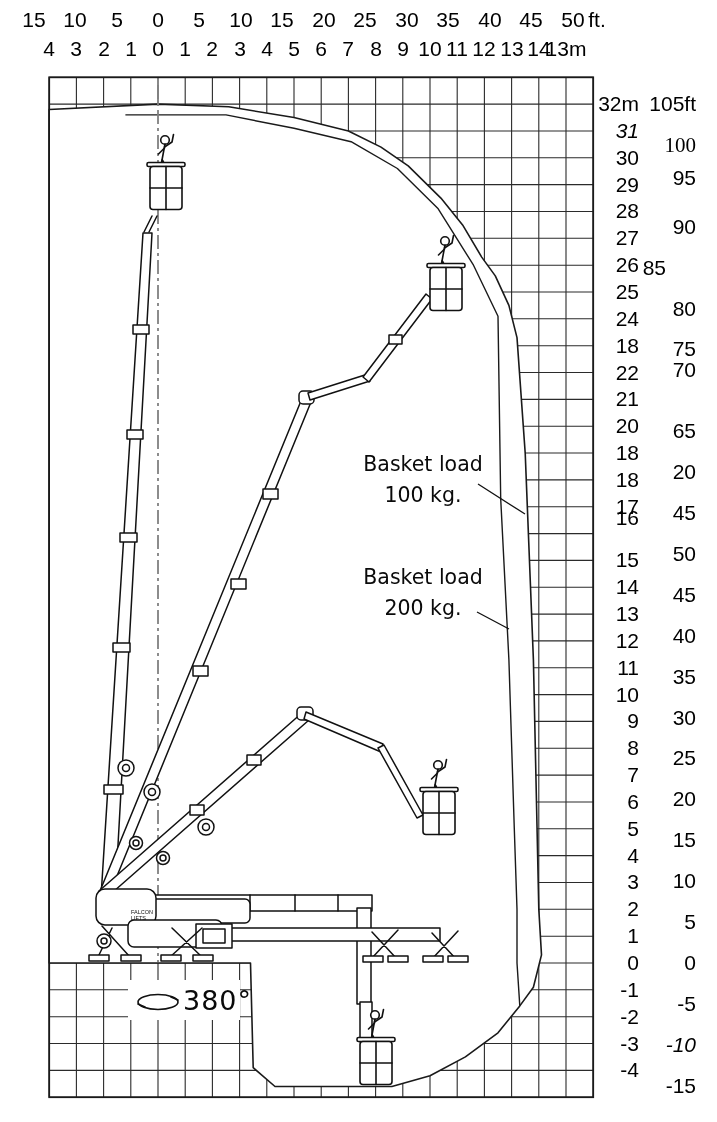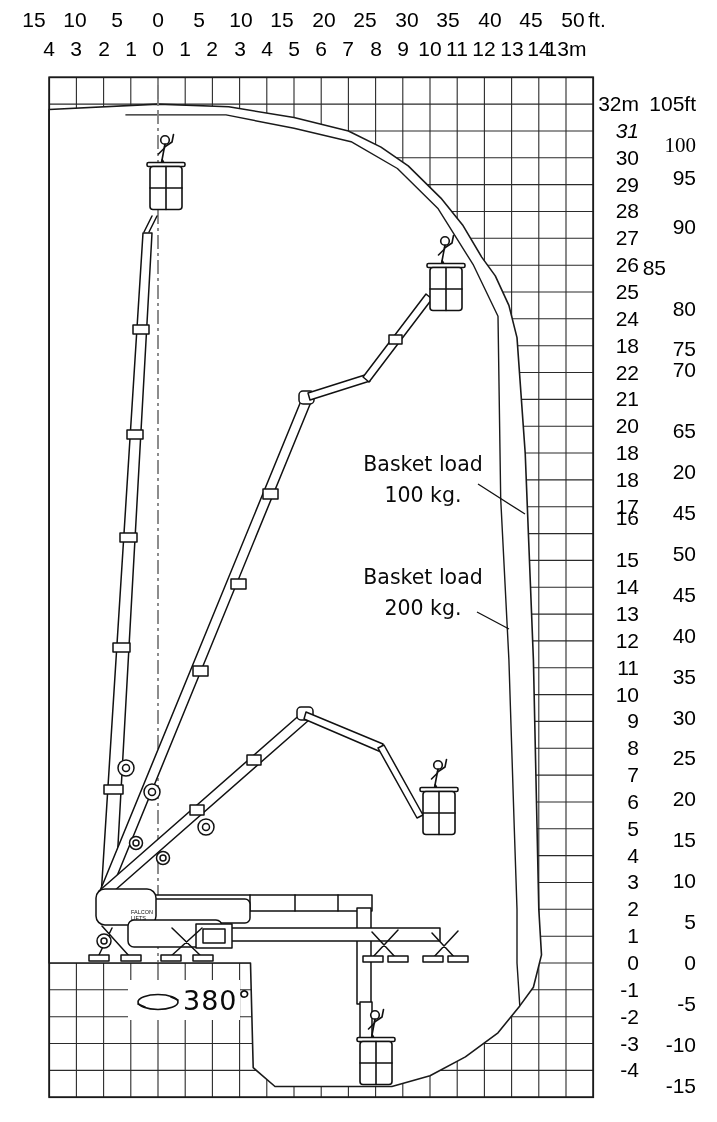--- a/index.html
+++ b/index.html
@@ -242,16 +242,16 @@
       <div class="axlab rightal" style="left:634px;top:624px;">40</div>
       <div class="axlab rightal" style="left:634px;top:665px;">35</div>
       <div class="axlab rightal" style="left:634px;top:706px;">30</div>
       <div class="axlab rightal" style="left:634px;top:746px;">25</div>
       <div class="axlab rightal" style="left:634px;top:787px;">20</div>
       <div class="axlab rightal" style="left:634px;top:828px;">15</div>
       <div class="axlab rightal" style="left:634px;top:869px;">10</div>
       <div class="axlab rightal" style="left:634px;top:910px;">5</div>
       <div class="axlab rightal" style="left:634px;top:951px;">0</div>
       <div class="axlab rightal" style="left:634px;top:992px;">-5</div>
-      <div class="axlab rightal" style="left:634px;top:1033px;">-10</div>
+      <div class="axlab rightal" style="left:634px;top:1033px;font-style:italic;">-10</div>
       <div class="axlab rightal" style="left:634px;top:1074px;">-15</div>
     </div>
 </div>
 
 </body></html>

